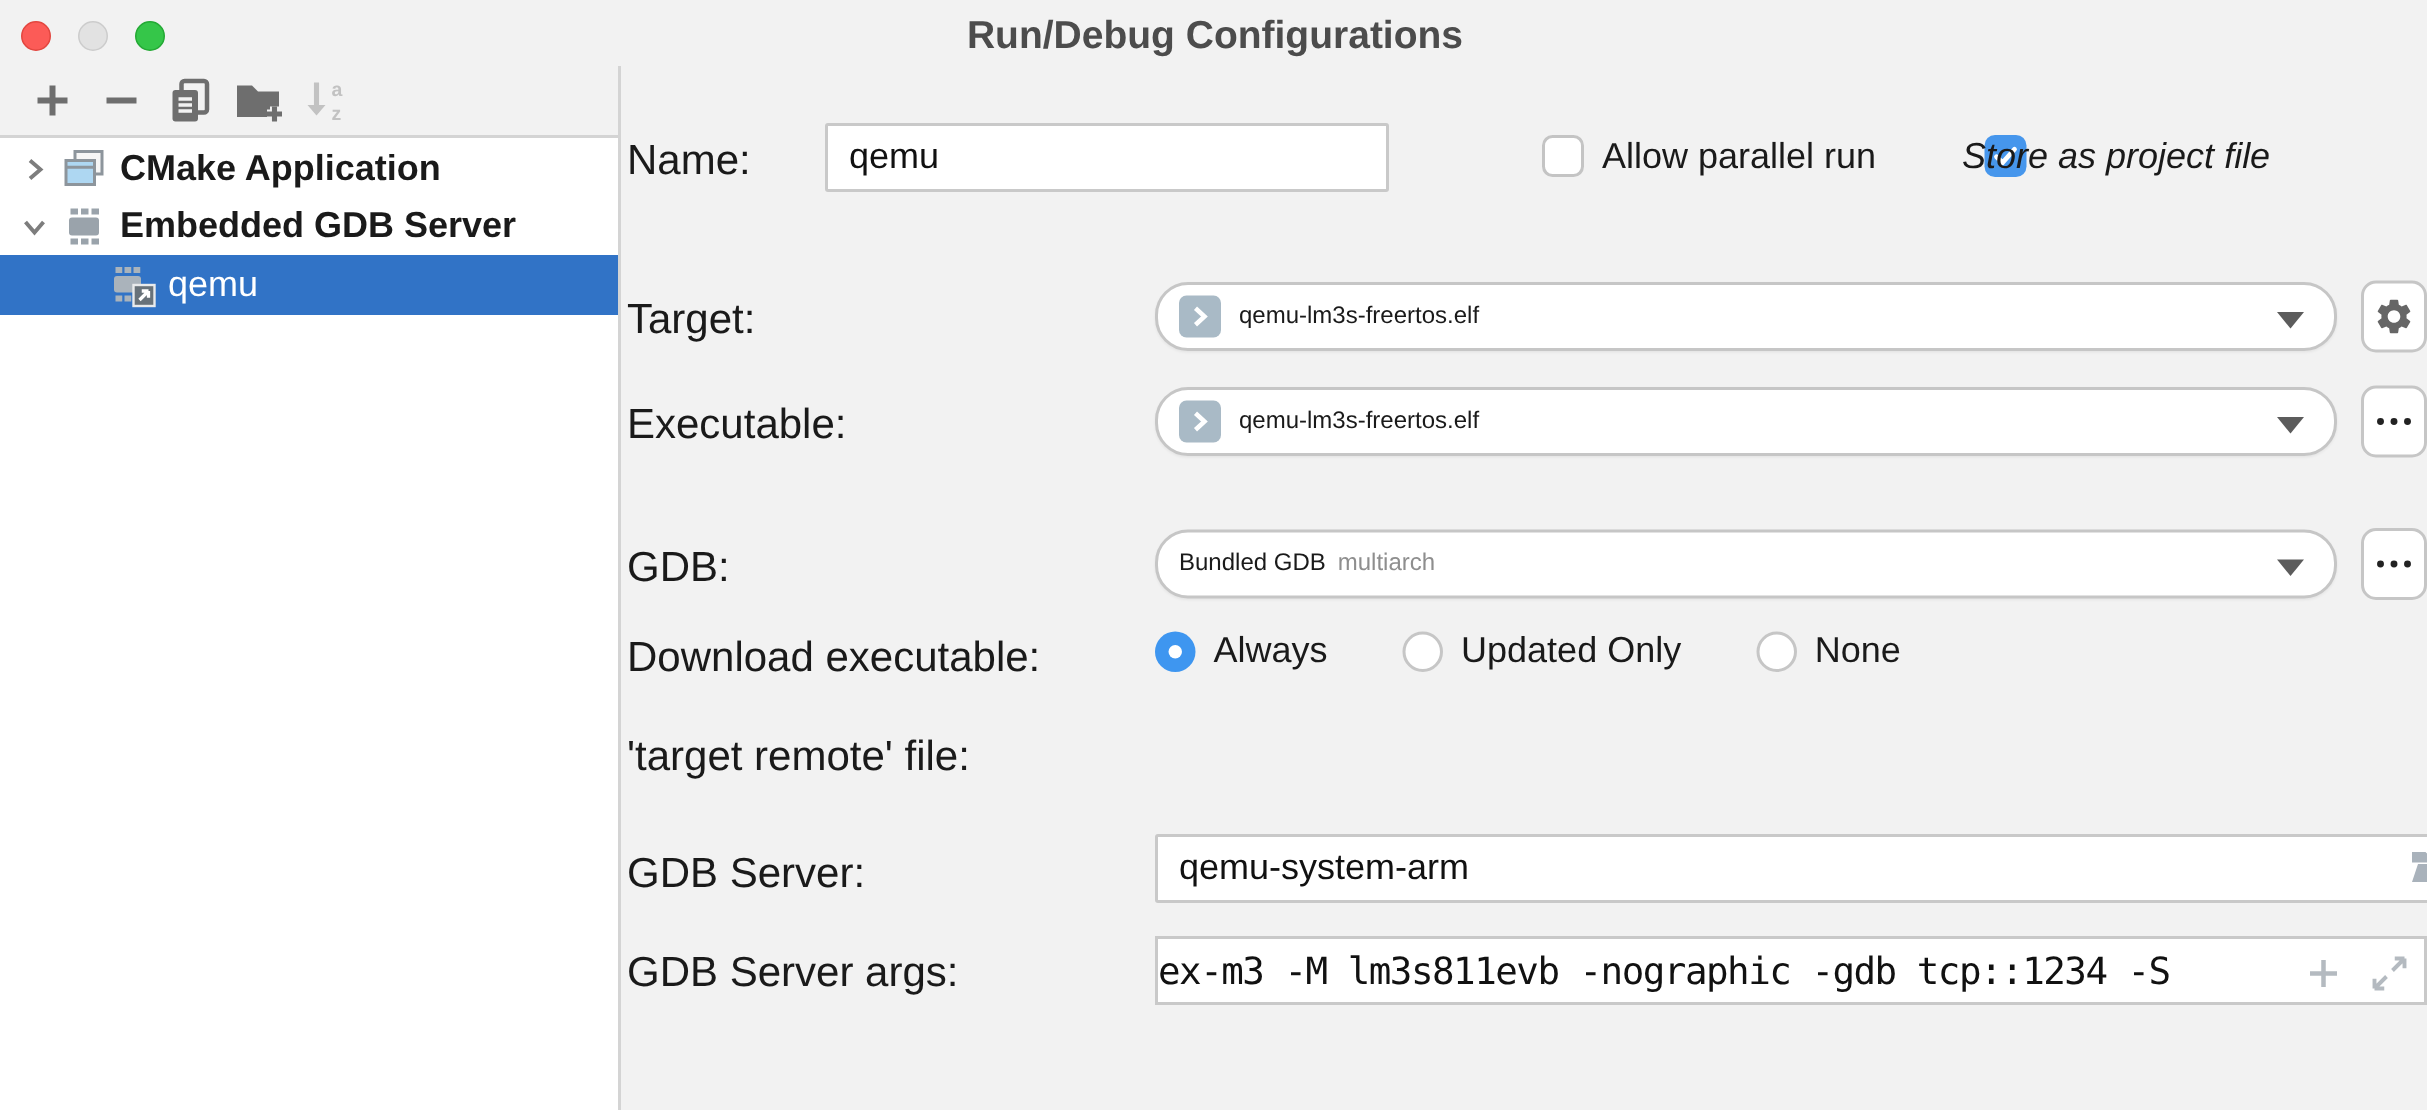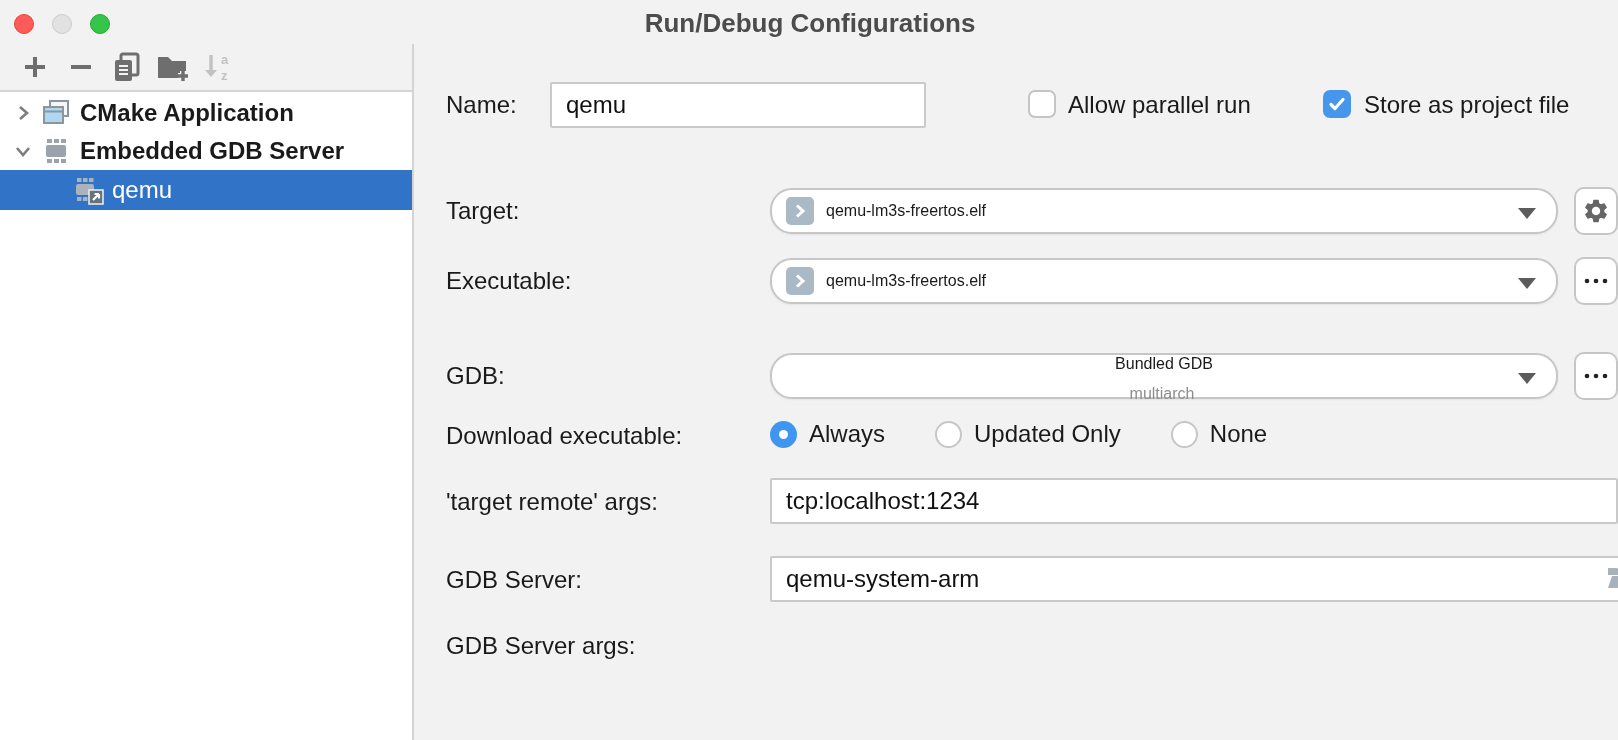--- a/index.html
+++ b/index.html
@@ -24,21 +24,21 @@
   .tb-btn{width:46px;height:40px;display:flex;align-items:center;justify-content:center;}
   .tree{padding-top:2px;border-radius:30px;}
   .tree-row{height:38px;display:flex;align-items:center;font-size:24px;font-weight:bold;}
   .tree-row .chev{width:26px;margin-left:10px;display:flex;align-items:center;justify-content:center;}
   .tree-row .ticon{width:32px;height:32px;margin:0 8px 0 4px;display:flex;align-items:center;justify-content:center;}
   .tree-row.selected{background:#3173c6;color:#ffffff;font-weight:normal;height:40px;}
   .tree-row.selected .ticon{margin-left:72px;}
 
   
   .main{position:absolute;top:44px;left:414px;right:0;bottom:0;}
-  .lbl{position:absolute;left:32px;font-size:24px;color:#1a1a1a;white-space:nowrap;}
+  .lbl{position:absolute;left:4px;font-size:28px;color:#1a1a1a;white-space:nowrap;}
   .fieldwrap{position:absolute;}
   .fieldwrap input{width:100%;height:46px;box-sizing:border-box;background:#fff;
               border:2px solid #c9c9c9;border-radius:2px;font-size:24px;color:#111;
               font-family:"Liberation Sans",sans-serif;padding:0 14px;outline:none;}
 
   .combo{position:absolute;left:356px;width:788px;height:46px;box-sizing:border-box;
          background:#fff;border:2px solid #c6c6c6;border-radius:22px;
          box-shadow:0 1px 2px rgba(0,0,0,0.06);
          display:flex;align-items:center;padding:0 14px;gap:12px;font-size:16px;}
   .combo .caret{position:absolute;right:20px;top:18px;width:0;height:0;
@@ -187,21 +187,21 @@
     <div class="fieldwrap" style="left:136px;top:38px;width:376px;">
       <input type="text" value="qemu" style="">
     </div>
     <div class="checkbox" style="left:614px;top:46px;"></div>
     <div class="cb-label" style="left:654px;top:47px;">Allow parallel run</div>
     <div class="checkbox checked" style="left:909px;top:46px;">
       <svg width="20" height="20" viewBox="0 0 20 20">
           <path d="M4 10.5l4 4 8-9" stroke="#ffffff" stroke-width="3.2" fill="none" stroke-linecap="round" stroke-linejoin="round"></path>
         </svg>
     </div>
-    <div class="cb-label" style="left:950px;top:47px;">Store as project file</div>
+    <div class="cb-label" style="left:894px;top:47px;font-style:italic;">Store as project file</div>
 
     <div class="lbl" style="top:153px;">Target:</div>
     <div class="combo" style="top:144px;">
       <span class="target-badge">
         <svg width="18" height="18" viewBox="0 0 18 18">
             <path d="M6 3.5l6 5.5-6 5.5" stroke="#ffffff" stroke-width="3" fill="none"></path>
           </svg>
       </span>
       <span>qemu-lm3s-freertos.elf</span>
       <span class="caret"></span>
@@ -224,21 +224,21 @@
     </div>
     <div class="side-btn" style="top:213px;">
       <svg width="26" height="10" viewBox="0 0 26 10">
         <circle cx="4" cy="5" r="2.3" fill="#222"></circle>
           <circle cx="13" cy="5" r="2.3" fill="#222"></circle>
           <circle cx="22" cy="5" r="2.3" fill="#222"></circle>
       </svg>
     </div>
 
     <div class="lbl" style="top:318px;">GDB:</div>
-    <div class="combo" style="top:309px;flex-direction:column;">
+    <div class="combo" style="top:309px;">
       <span>Bundled GDB</span>
       <span class="gray-suffix" style="margin-left:-4px;text-align:center;">multiarch</span>
       <span class="caret"></span>
     </div>
     <div class="side-btn" style="top:308px;">
       <svg width="26" height="10" viewBox="0 0 26 10">
         <circle cx="4" cy="5" r="2.3" fill="#222"></circle>
           <circle cx="13" cy="5" r="2.3" fill="#222"></circle>
           <circle cx="22" cy="5" r="2.3" fill="#222"></circle>
       </svg>
@@ -253,35 +253,42 @@
       <span class="radio-item">
         <span class="radio"></span>
         <span>Updated Only</span>
       </span>
       <span class="radio-item">
         <span class="radio"></span>
         <span>None</span>
       </span>
     </div>
 
-    <div class="lbl" style="top:444px;">'target remote' args:</div>
-    <div class="fieldwrap" style="left:356px;top:434px;width:848px;">
-      <input type="text" value="tcp:localhost:1234" style="">
-    </div>
+    <div class="lbl" style="top:444px;">'target remote' file:</div>
 
     <div class="lbl" style="top:522px;">GDB Server:</div>
     <div class="fieldwrap" style="left:356px;top:512px;width:880px;">
       <input type="text" style="padding-right: 56px;" value="qemu-system-arm">
       <svg class="field-icon" style="right:12px;" width="32" height="28" viewBox="0 0 32 28">
         <path d="M2 4h9l3 3h12v4H2z" fill="#a9b2bb"></path>
         <path d="M6 12h25l-4 12H2z" fill="#a9b2bb"></path>
       </svg>
     </div>
 
     <div class="lbl" style="top:588px;">GDB Server args:</div>
+    <div class="mono-field" style="top:580px;">
+      <span class="mono-text">ex-m3 -M lm3s811evb -nographic -gdb tcp::1234 -S</span>
+      <svg class="field-icon" style="right:56px;top:12px;" width="22" height="22" viewBox="0 0 22 22">
+        <path d="M11 2v18M2 11h18" stroke="#b4bac0" stroke-width="3" fill="none"></path>
+      </svg>
+      <svg class="field-icon" style="right:10px;top:10px;" width="26" height="26" viewBox="0 0 26 26">
+        <path d="M15 11l8-8M23 3h-6.5M23 3v6.5" stroke="#b4bac0" stroke-width="2.6" fill="none"></path>
+        <path d="M11 15l-8 8M3 23h6.5M3 23v-6.5" stroke="#b4bac0" stroke-width="2.6" fill="none"></path>
+      </svg>
+    </div>
 
     <div class="advanced">
 
       <span class="adv-label">Advanced GDB Server Options</span>
     </div>
 
   </div>
 </div>
 
 </body></html>

